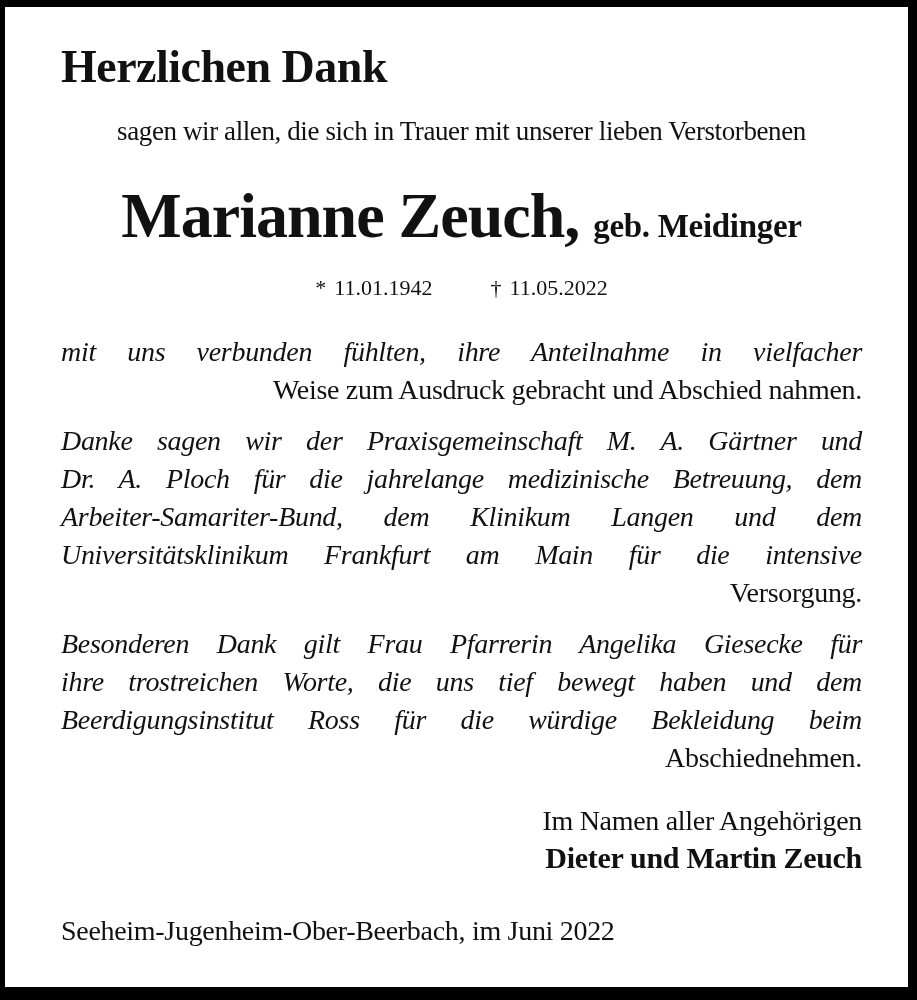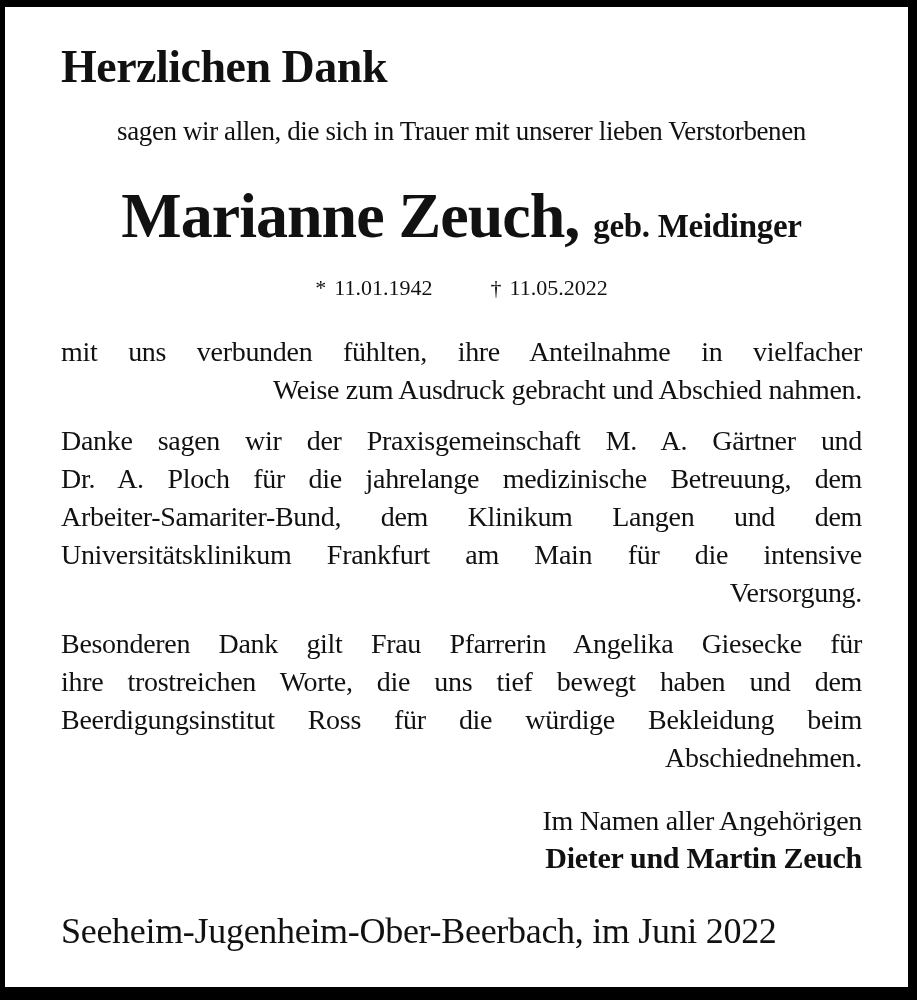--- a/index.html
+++ b/index.html
@@ -75,20 +75,21 @@
     font-size: 28px;
     line-height: 38px;
     letter-spacing: -0.3px;
   }
   .par-1 { margin-top: 28px; }
   .par-2 { margin-top: 13px; }
   .par-3 { margin-top: 13px; }
   .jline {
     text-align: justify;
     text-align-last: justify;
+    font-style: italic;
   }
   .lline { text-align: right; }
   .signature {
     margin-top: 26px;
     margin-left: 434px;
     text-align: right;
   }
   .signature-behalf {
     font-size: 28px;
     line-height: 36px;
@@ -97,21 +98,21 @@
   }
   .signature-names {
     font-size: 30px;
     line-height: 38px;
     font-weight: bold;
     letter-spacing: -0.3px;
     white-space: nowrap;
   }
   .footer-line {
     margin-top: 36px;
-    font-size: 36px;
+    font-size: 28px;
     line-height: 36px;
     letter-spacing: -0.3px;
     white-space: nowrap;
   }
 </style>
 </head>
 <body>
 
 <div class="page">
   <div class="inner">

